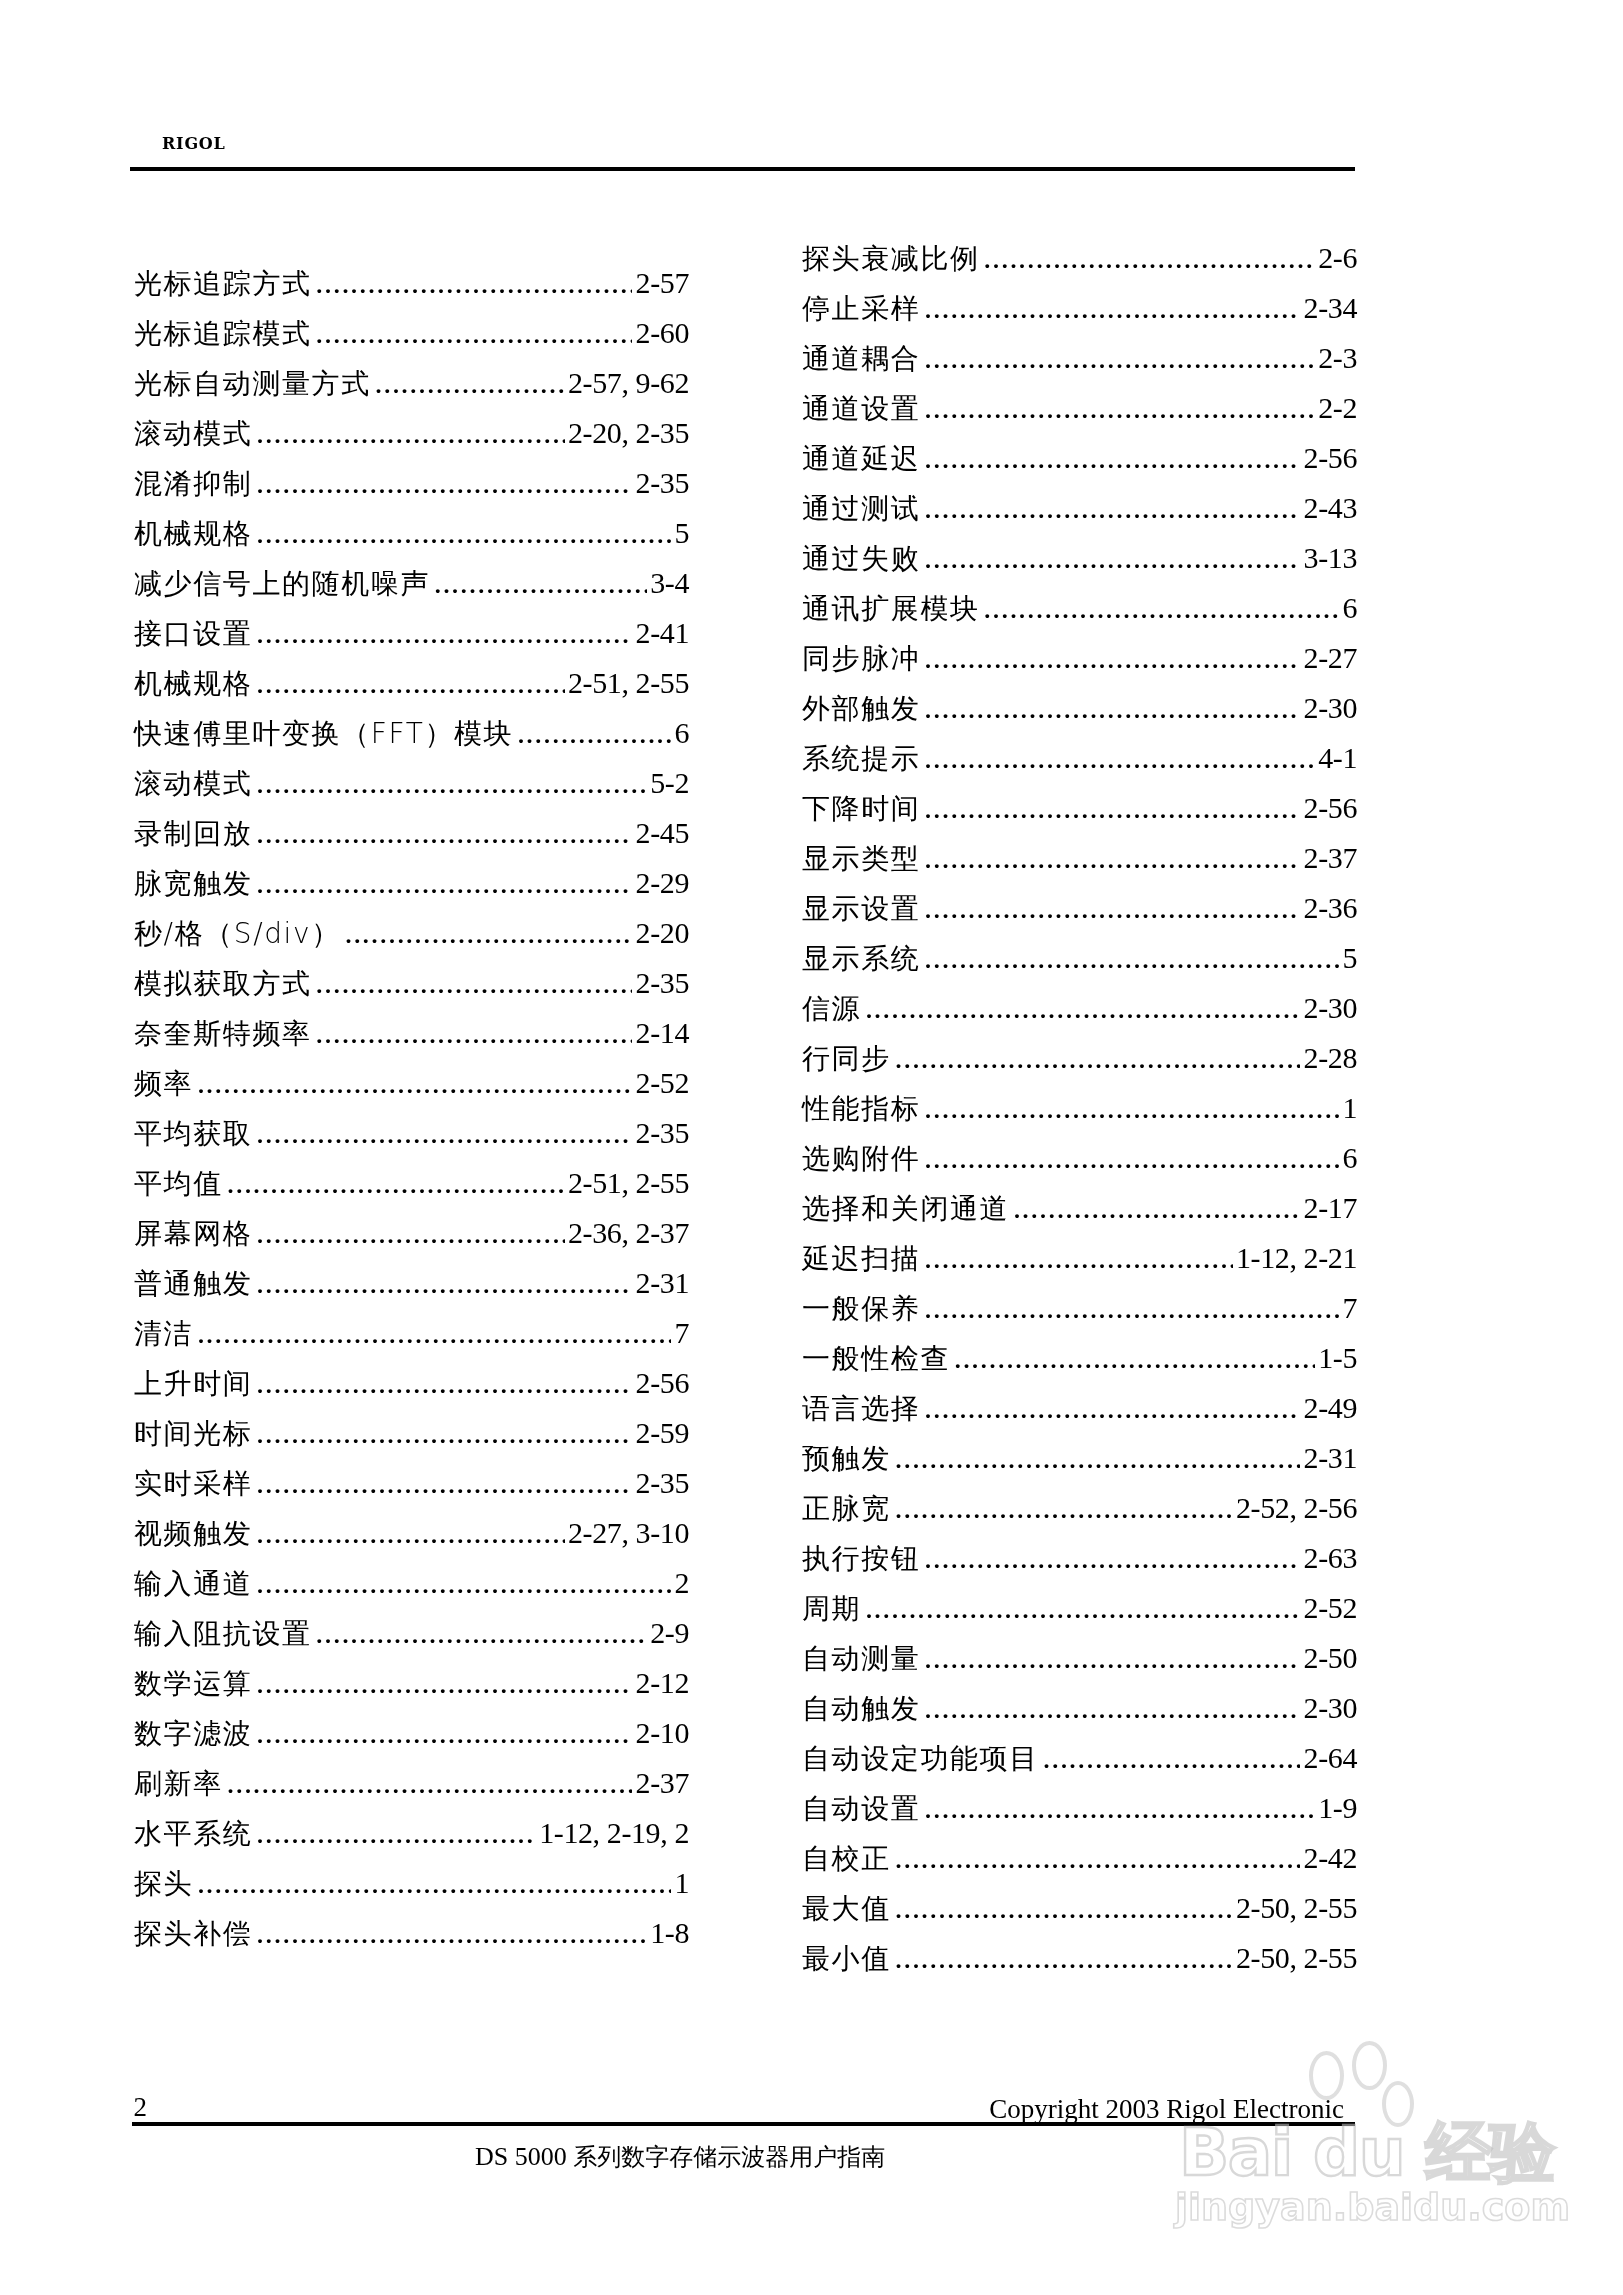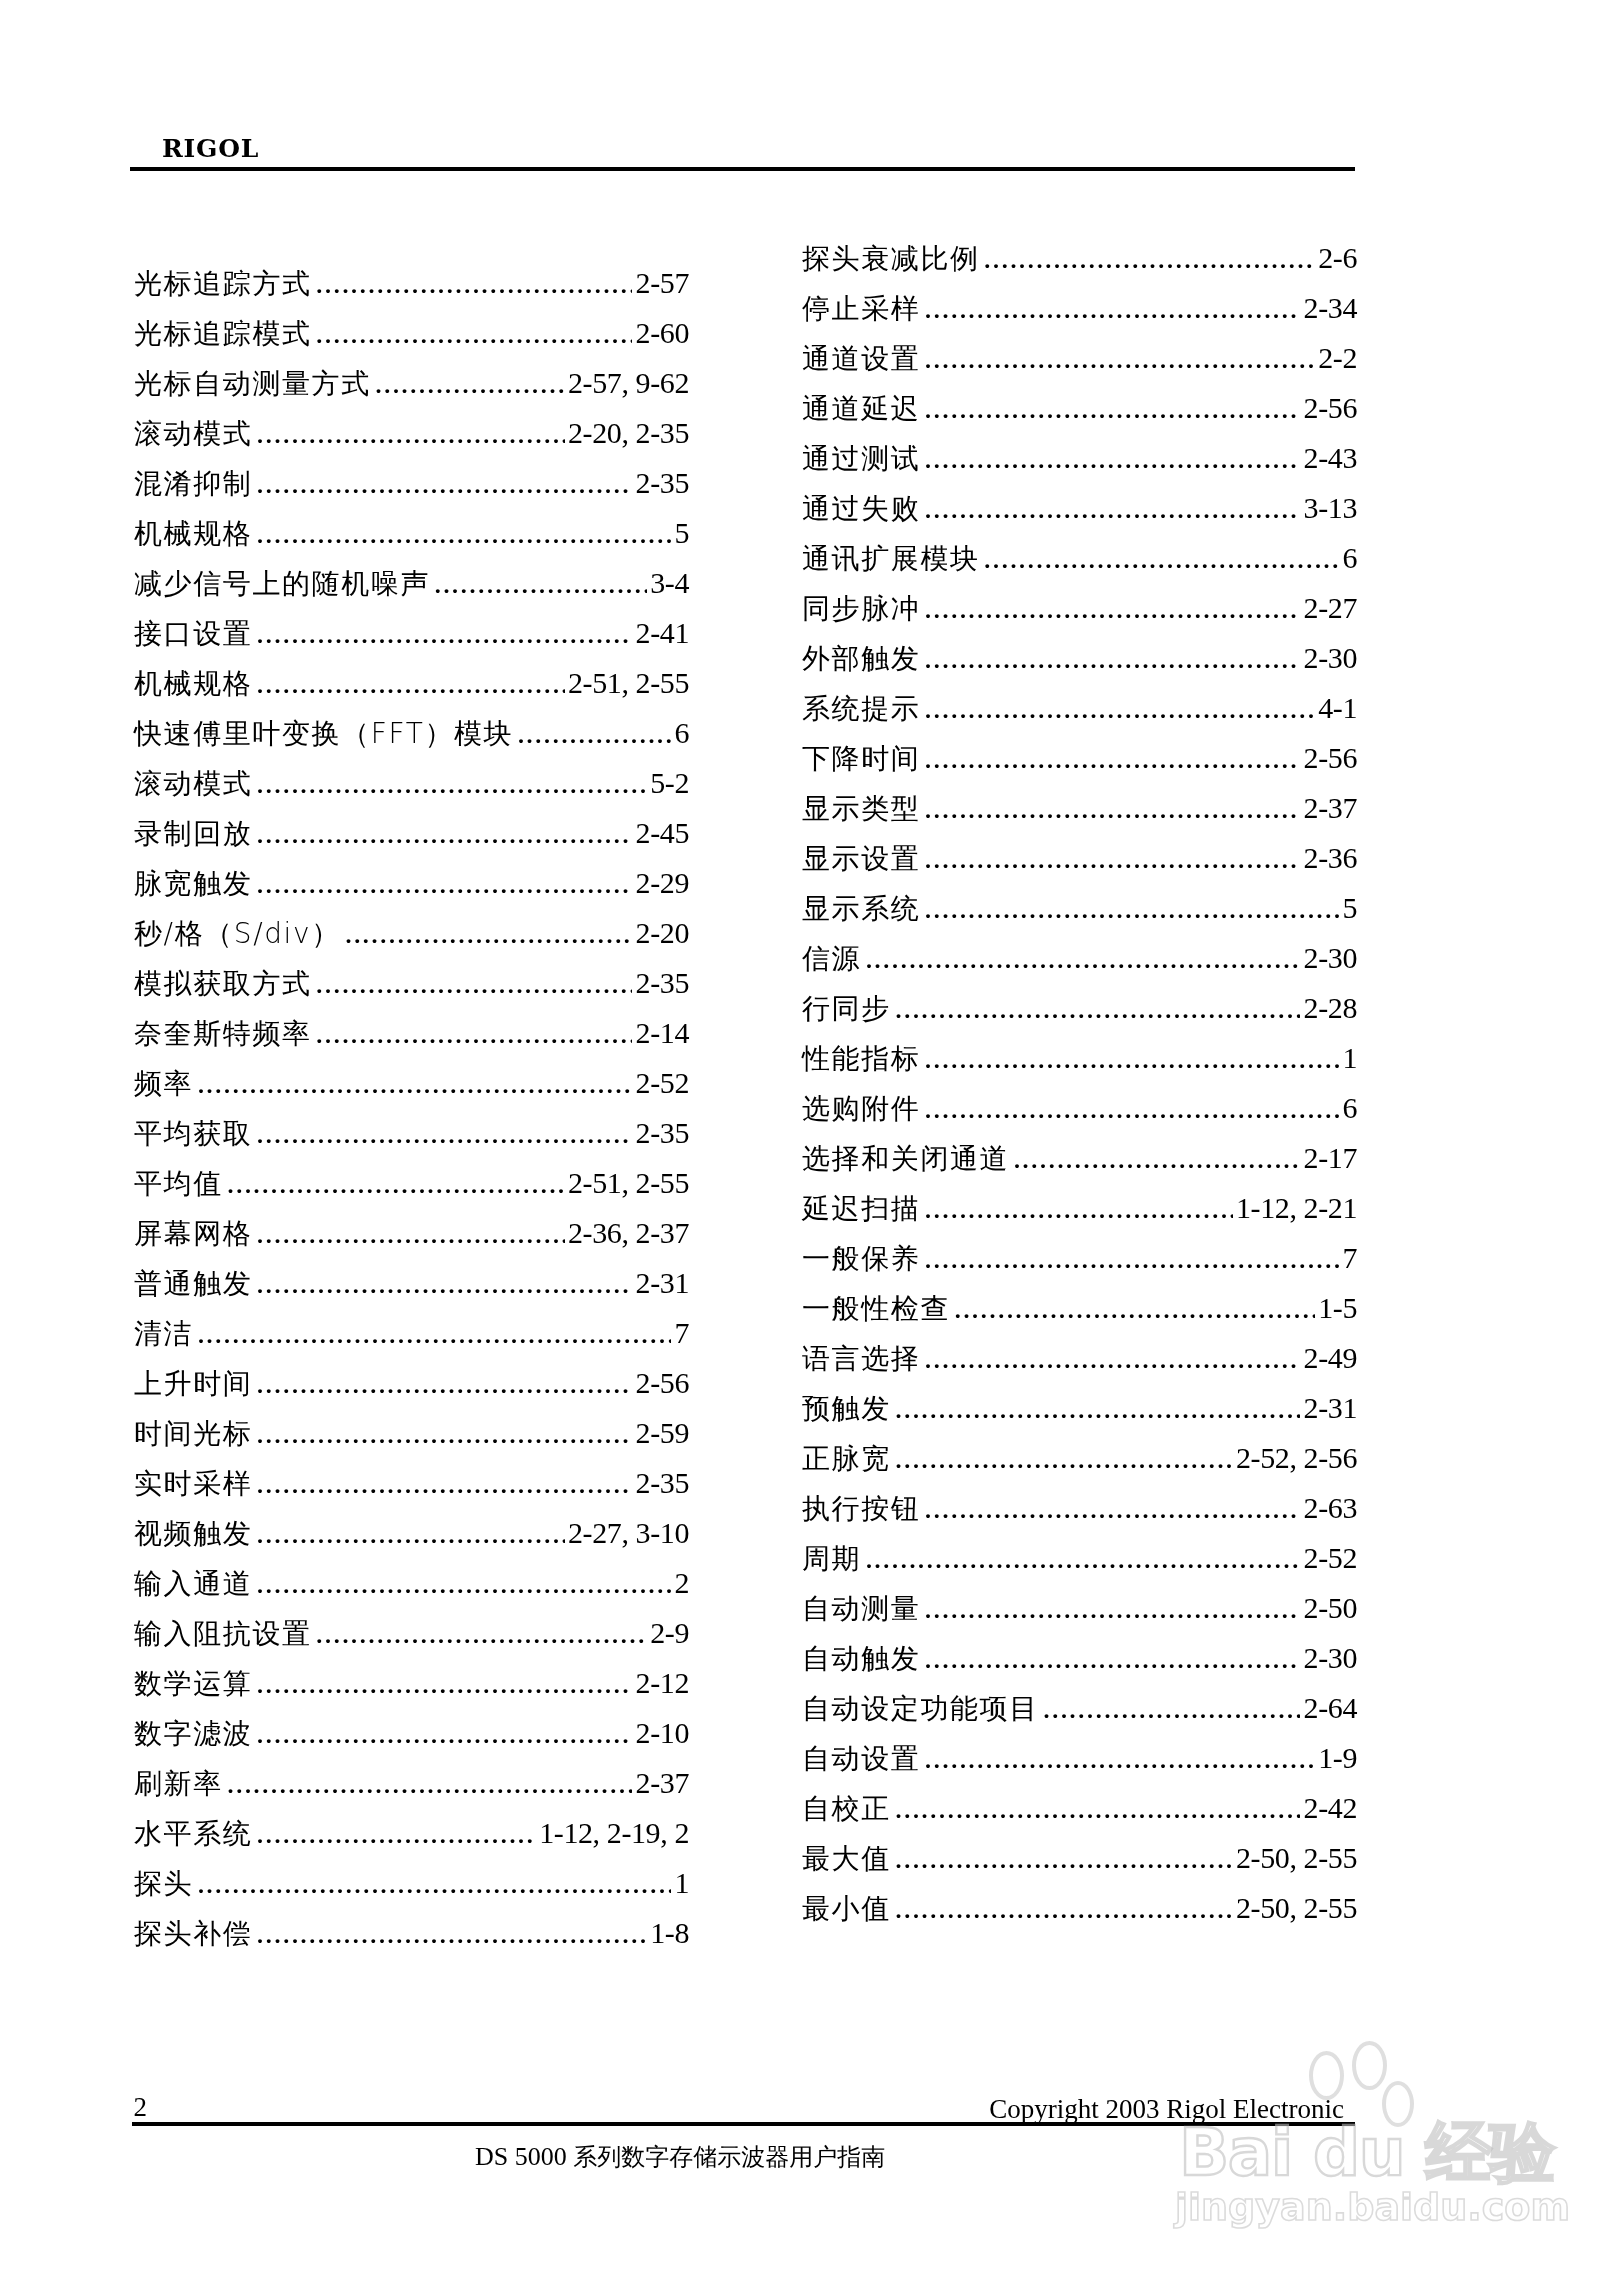--- a/index.html
+++ b/index.html
@@ -21,21 +21,21 @@
     top: 126px;
     width: 1225px;
     height: 47px;
   }
   .brand {
     position: absolute;
     left: 32px;
     top: 8px;
     font-family: "DejaVu Serif", "Liberation Serif", serif;
     font-weight: bold;
-    font-size: 25px;
+    font-size: 16px;
     letter-spacing: 0.8px;
   }
   .header-rule {
     position: absolute;
     left: 0;
     top: 41px;
     width: 1225px;
     height: 4px;
     background: #000;
   }
@@ -335,20 +335,25 @@
 <div class="index-col right" id="col-right">
     <div class="index-row">
       <span class="term">探头衰减比例</span>
       <span class="leader"></span>
       <span class="pages">2-6</span>
     </div>
     <div class="index-row">
       <span class="term">停止采样</span>
       <span class="leader"></span>
       <span class="pages">2-34</span>
+    </div>
+    <div class="index-row">
+      <span class="term">通道耦合</span>
+      <span class="leader"></span>
+      <span class="pages">2-3</span>
     </div>
     <div class="index-row">
       <span class="term">通道设置</span>
       <span class="leader"></span>
       <span class="pages">2-2</span>
     </div>
     <div class="index-row">
       <span class="term">通道延迟</span>
       <span class="leader"></span>
       <span class="pages">2-56</span>

